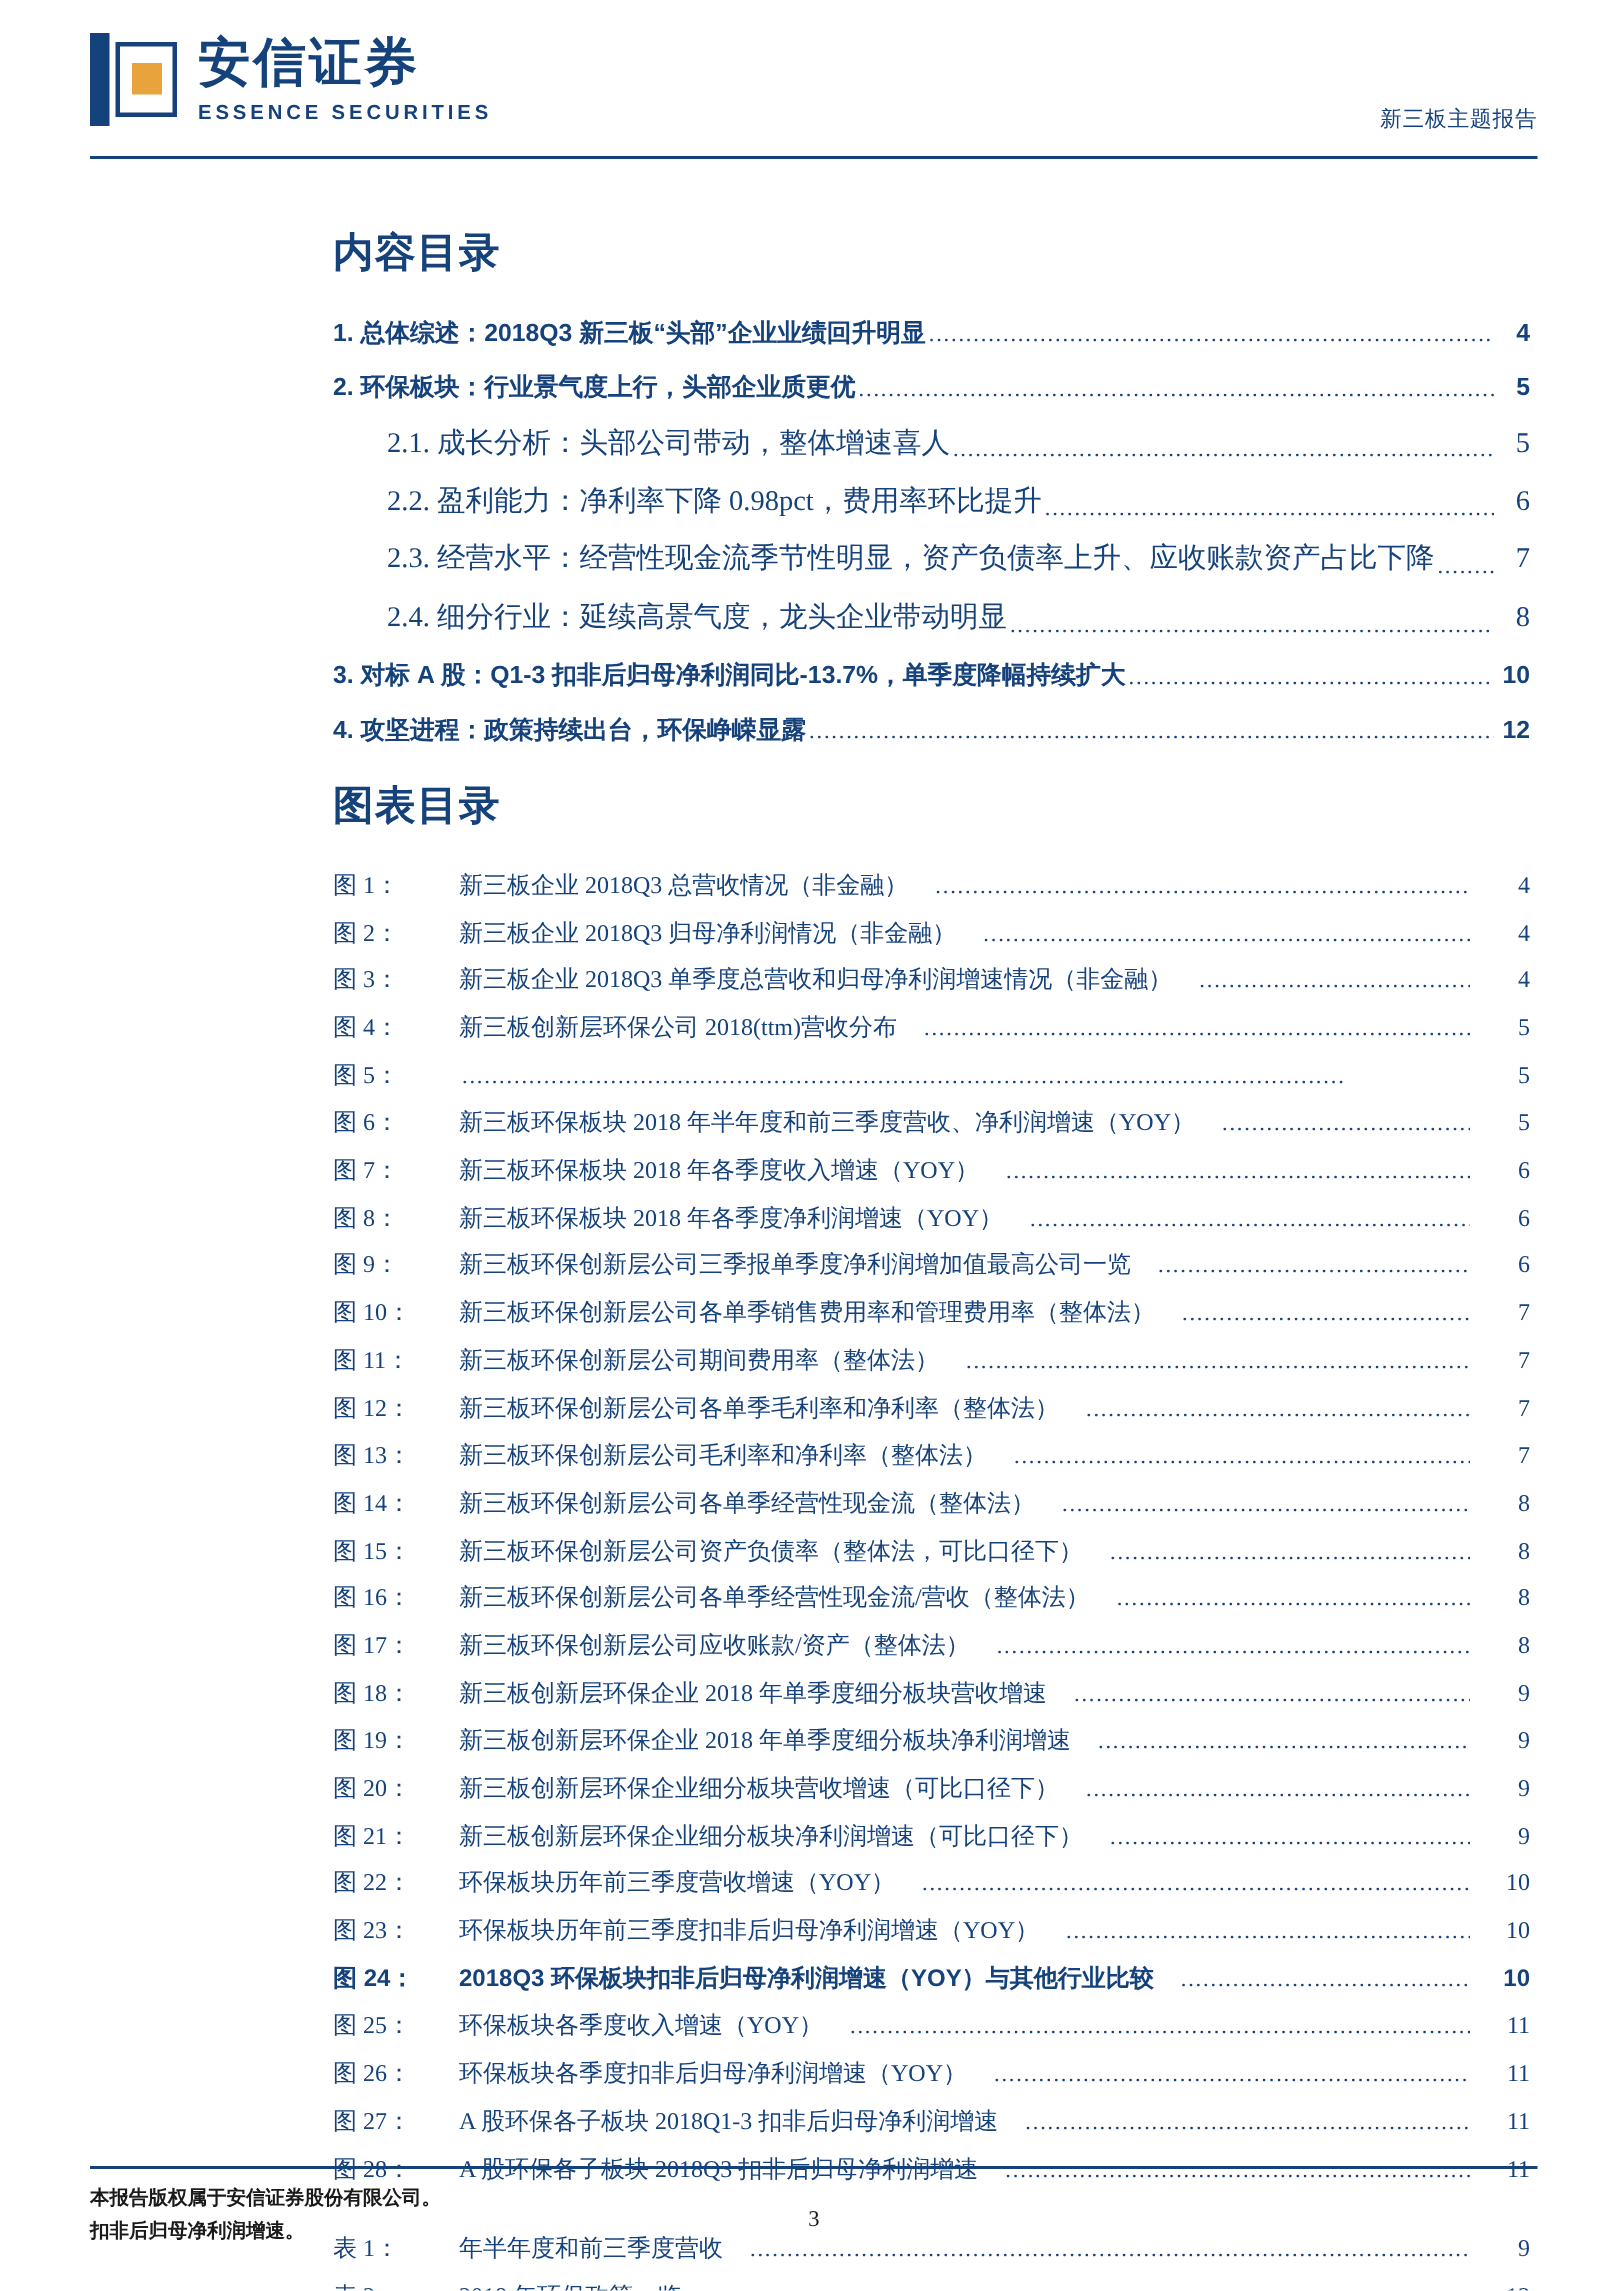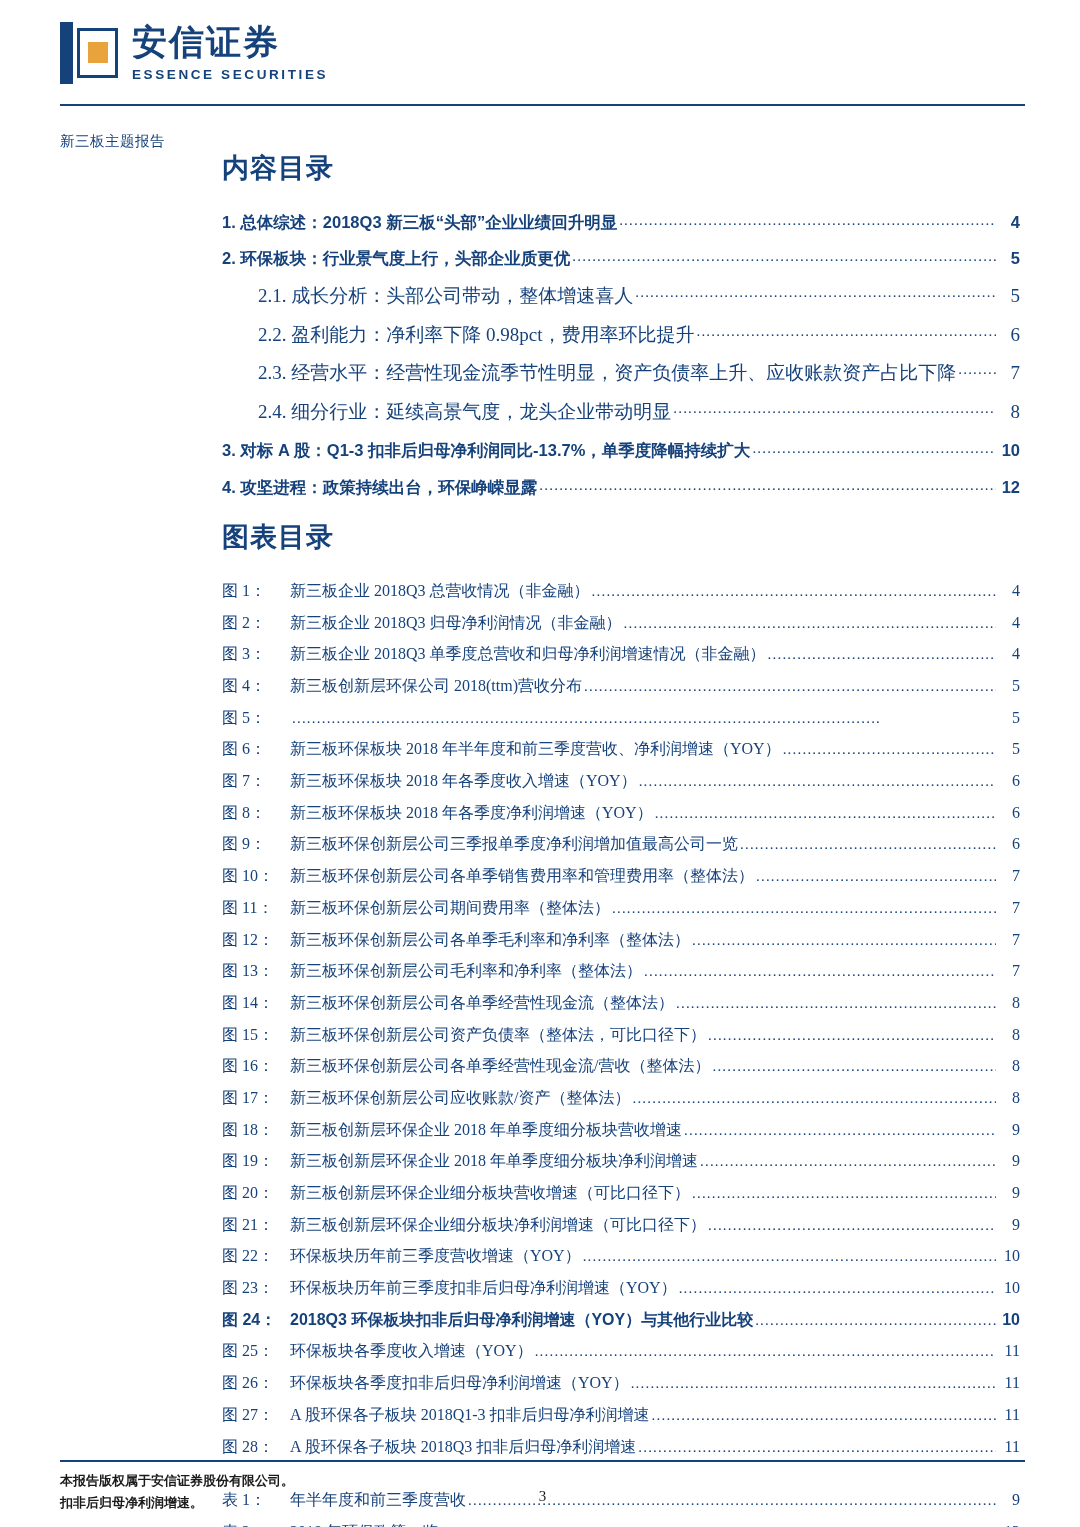--- a/index.html
+++ b/index.html
@@ -25,21 +25,20 @@
 
   
   .header {
     position: relative;
     height: 118px;
     padding: 22px 55px 0 60px;
     box-sizing: border-box;
     display: flex;
     align-items: flex-start;
     justify-content: space-between;
-    flex-direction: column;
   }
   .logo-wrap {
     display: flex;
     align-items: center;
     gap: 14px;
   }
   .logo-mark {
     width: 58px;
     height: 62px;
     position: relative;
@@ -122,21 +121,21 @@
     margin-bottom: 20px;
   }
 
   .toc-list {
     margin: 0 0 0 162px;
     padding: 0;
     list-style: none;
   }
   .toc-row {
     display: flex;
-    align-items: flex-start;
+    align-items: flex-end;
     font-size: 16.5px;
     line-height: 2.05;
     color: #16427c;
     white-space: nowrap;
   }
   .toc-row .txt {
     flex: 0 0 auto;
   }
   .toc-row .dots {
     flex: 1 1 auto;
@@ -176,20 +175,21 @@
     padding: 0;
     list-style: none;
   }
   .fig-row {
     display: flex;
     align-items: baseline;
     font-size: 16px;
     line-height: 1.98;
     color: #16427c;
     white-space: nowrap;
+    gap: 16px;
   }
   .fig-row .lbl {
     flex: 0 0 auto;
     min-width: 68px;
   }
   .fig-row .txt {
     flex: 0 0 auto;
   }
   .fig-row .dots {
     flex: 1 1 auto;
@@ -210,21 +210,21 @@
   }
   .tbl-gap {
     height: 22px;
   }
 
   
   .footer {
     position: absolute;
     left: 60px;
     right: 55px;
-    bottom: 14px;
+    bottom: 30px;
   }
   .footer-rule {
     height: 2px;
     background: #16427c;
     margin-bottom: 8px;
   }
   .footer-inner {
     position: relative;
     font-family: "Liberation Sans", "DejaVu Sans", sans-serif;
     font-size: 13px;

